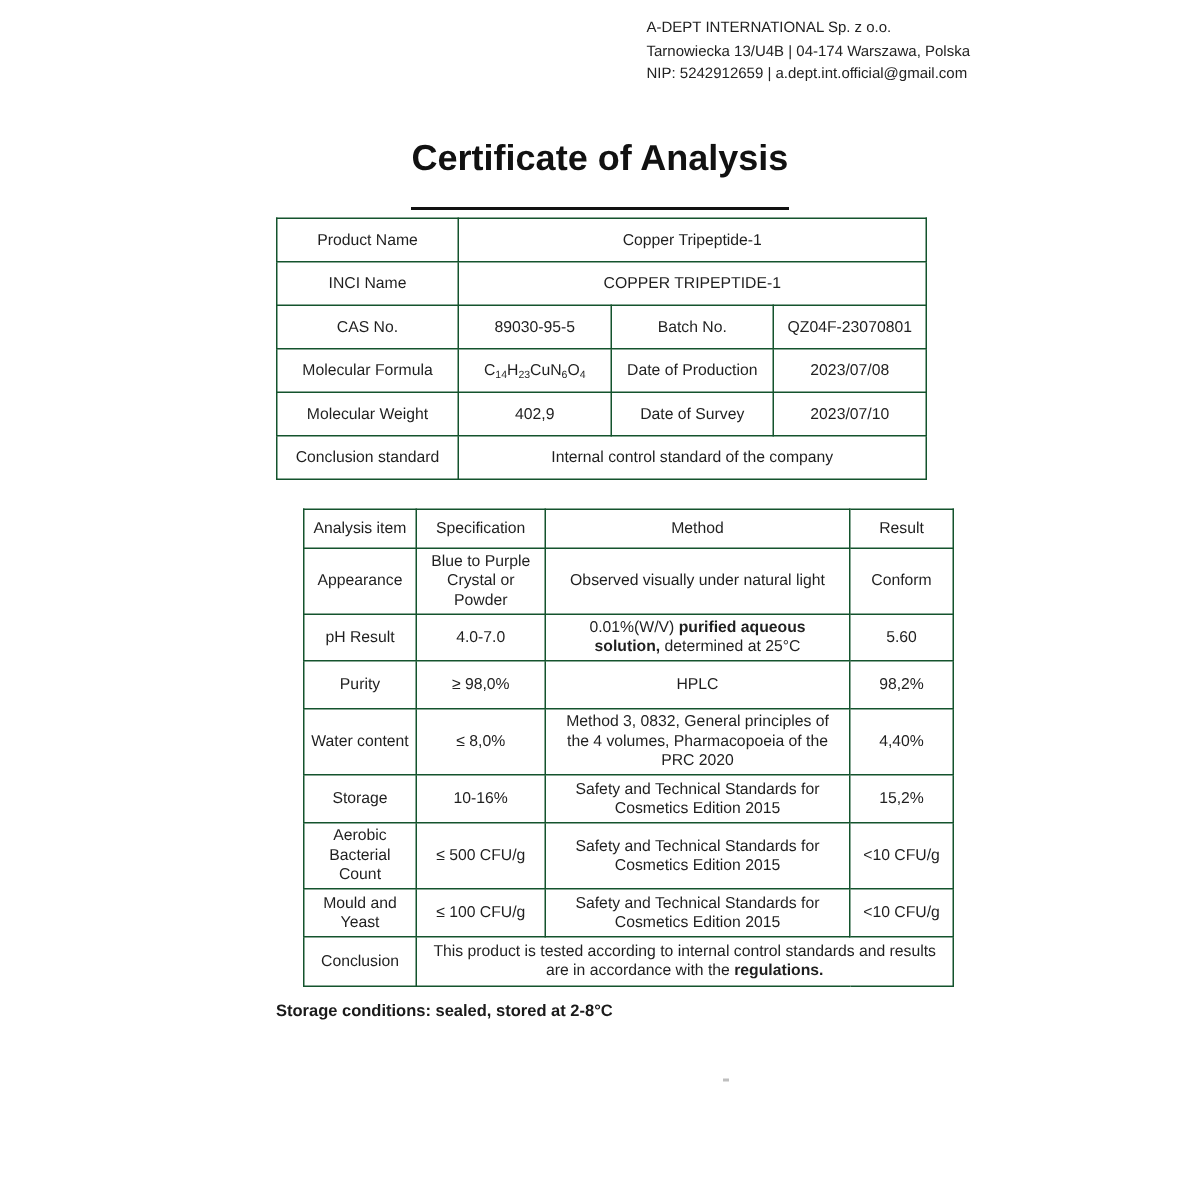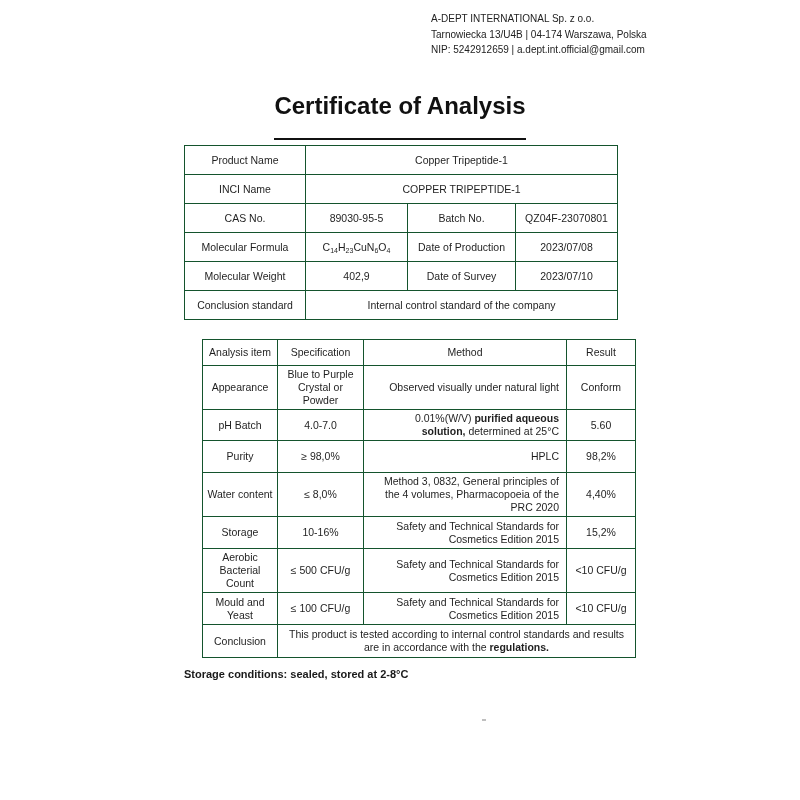--- a/index.html
+++ b/index.html
@@ -24,21 +24,21 @@
   table.t{border-collapse:collapse;table-layout:fixed;position:absolute;background:#fff;}
   table.t td,table.t th{
     border:1px solid #14532d;text-align:center;vertical-align:middle;
     padding:2px 5px;font-size:10.5px;line-height:13px;color:#1f1f1f;font-weight:normal;
     overflow:hidden;
   }
   .b{font-weight:bold;}
   #product-table{left:184px;top:145px;width:433px;}
   #product-table td{height:24px;}
   #analysis-table{left:202px;top:318px;width:433px;margin-top:21px;}
-  #analysis-table .method-cell{padding:2px 7px;text-align:right;}
+  #analysis-table .method-cell{padding:2px 7px;}
 
   
   .storage{position:absolute;left:184px;top:668px;font-size:11px;font-weight:bold;color:#1a1a1a;}
 
   
   .stray{position:absolute;left:482px;top:719px;width:4px;height:2px;background:#8a8a8a;opacity:.55;}
 
   sub.fsub{font-size:7px;vertical-align:-2px;line-height:0;}
 </style>
 </head>
@@ -111,21 +111,21 @@
       <th class="b">Method</th>
       <th class="b">Result</th>
     </tr>
     <tr style="height:35px;">
       <td class="b">Appearance</td>
       <td>Blue to Purple Crystal or Powder</td>
       <td class="method-cell">Observed visually under natural light</td>
       <td class="b">Conform</td>
     </tr>
     <tr style="height:31px;">
-      <td class="b">pH Batch</td>
+      <td class="b">pH Result</td>
       <td>4.0-7.0</td>
       <td class="method-cell"><span>0.01%(W/V) </span><span class="b">purified aqueous solution,</span><span> determined at 25°C</span></td>
       <td class="b">5.60</td>
     </tr>
     <tr style="height:32px;padding-left:22px;">
       <td class="b">Purity</td>
       <td>≥ 98,0%</td>
       <td class="method-cell">HPLC</td>
       <td class="b">98,2%</td>
     </tr>

